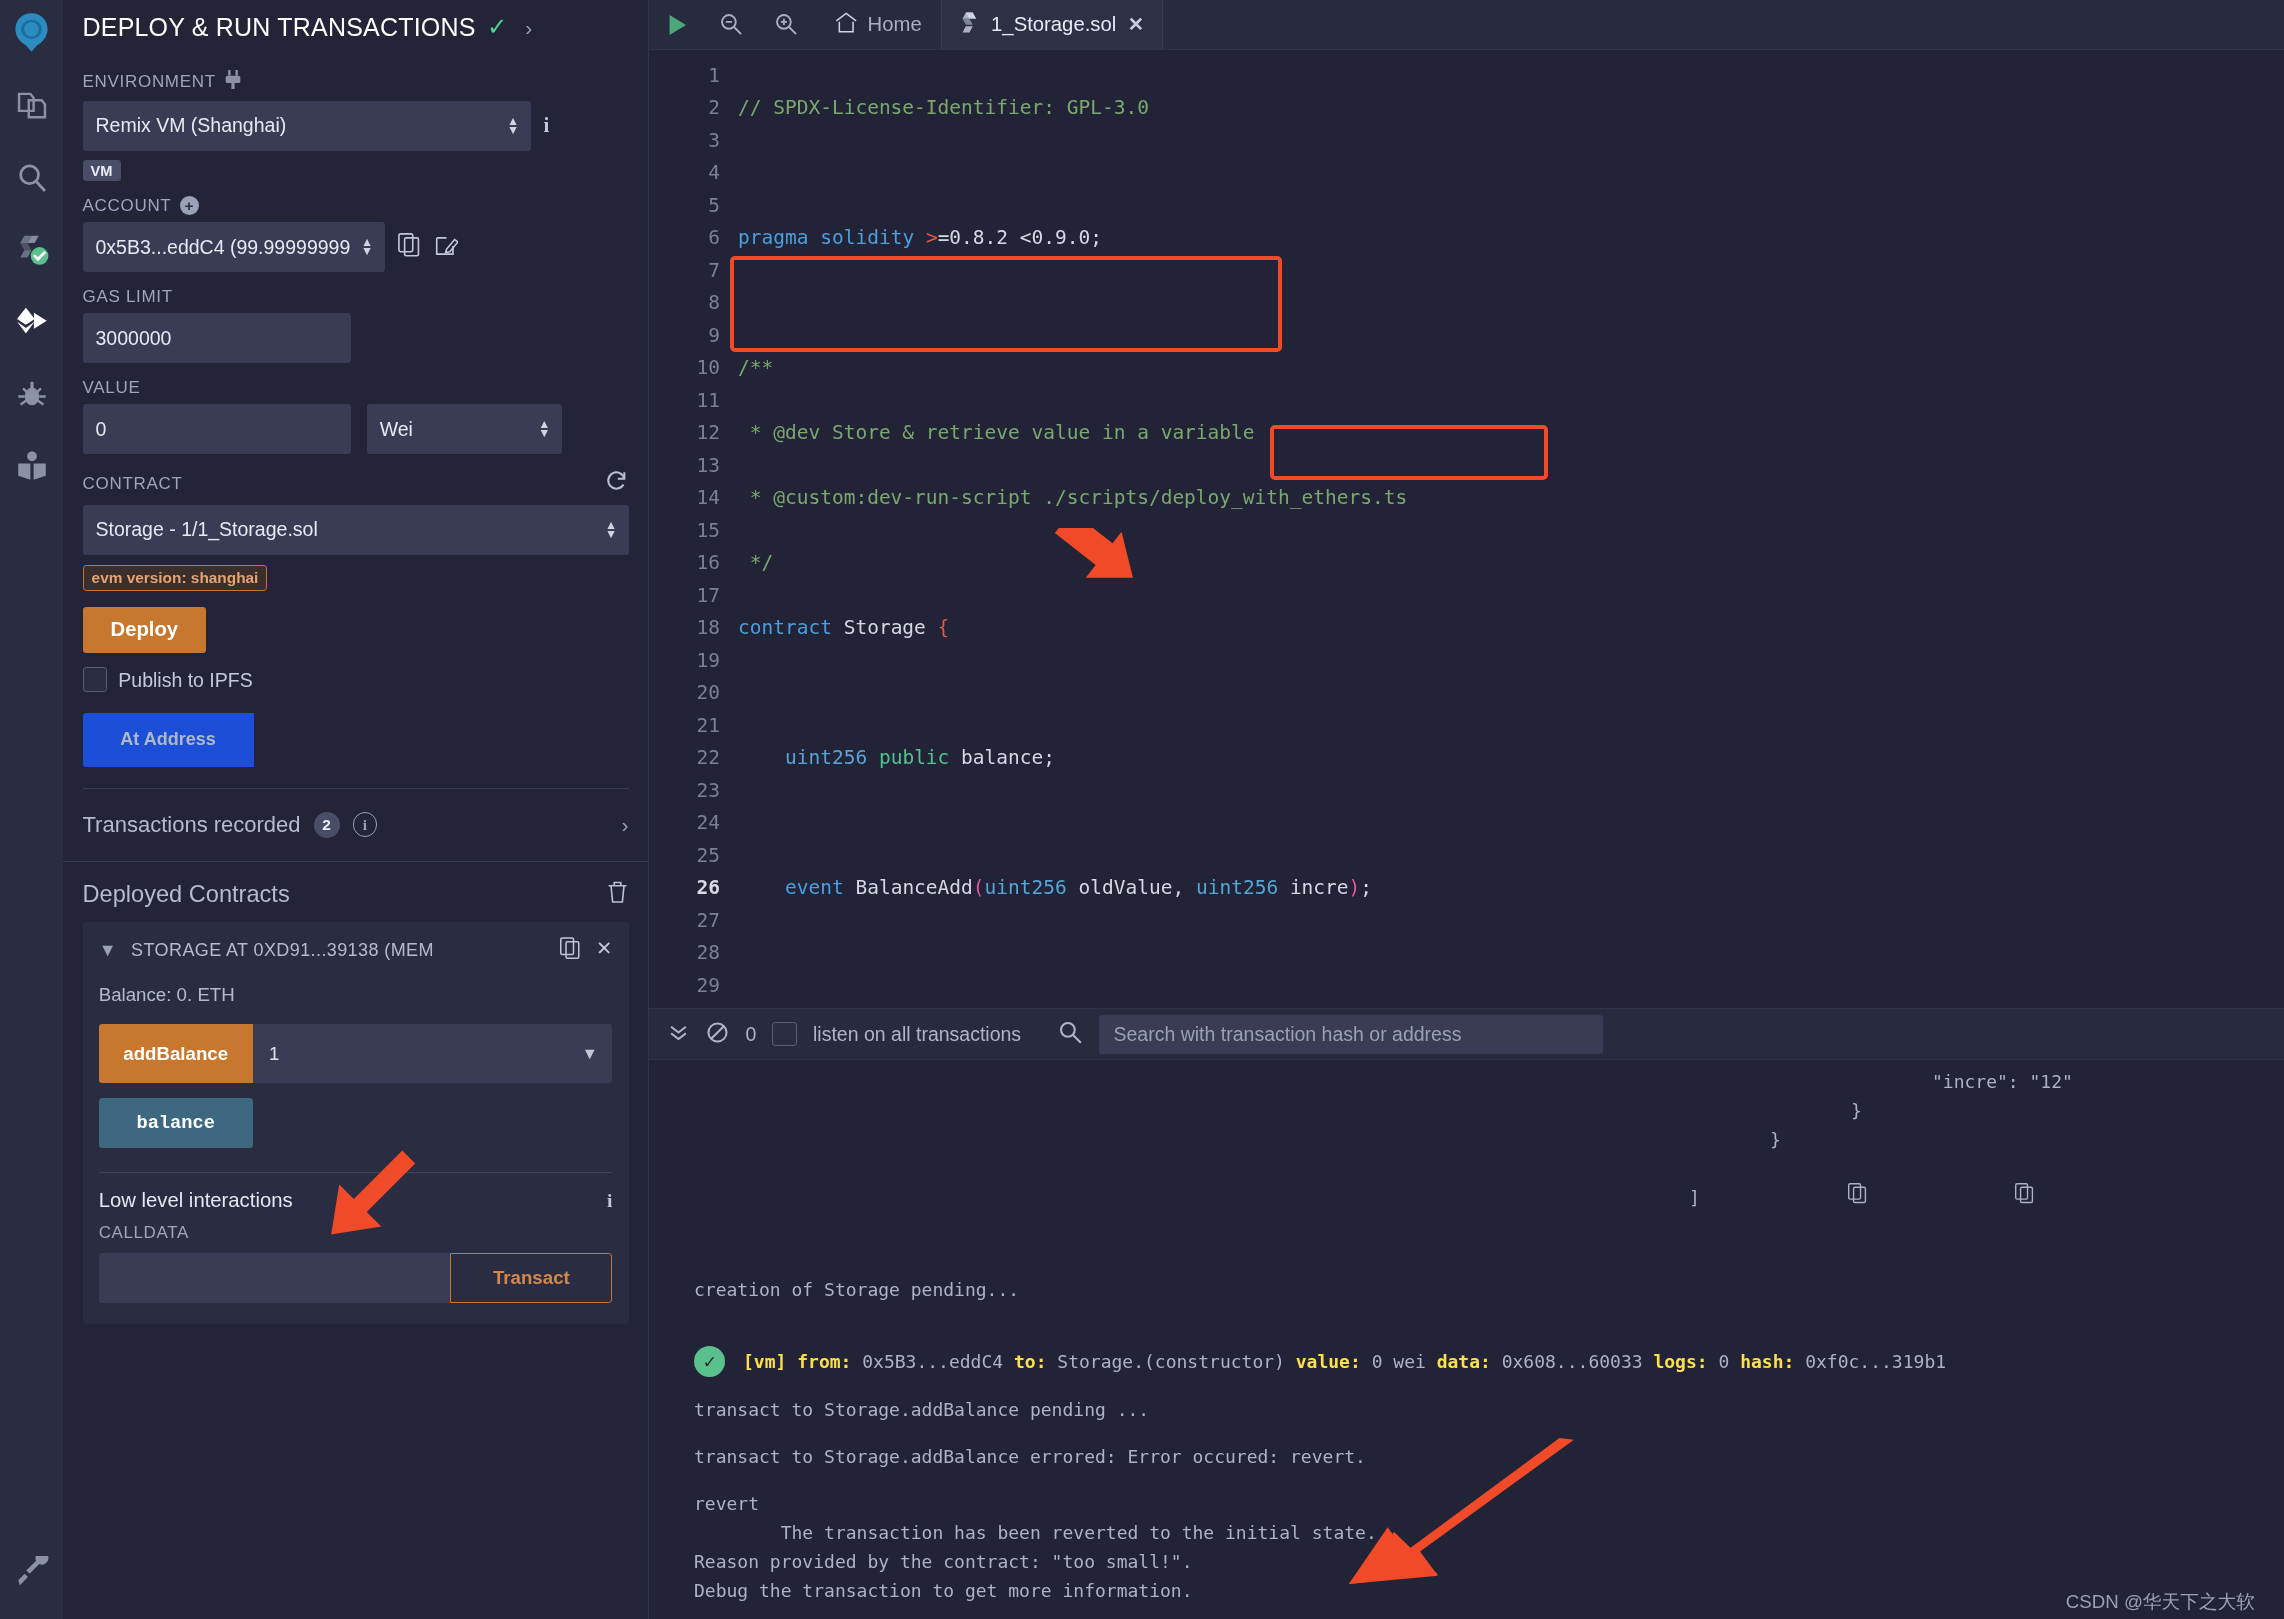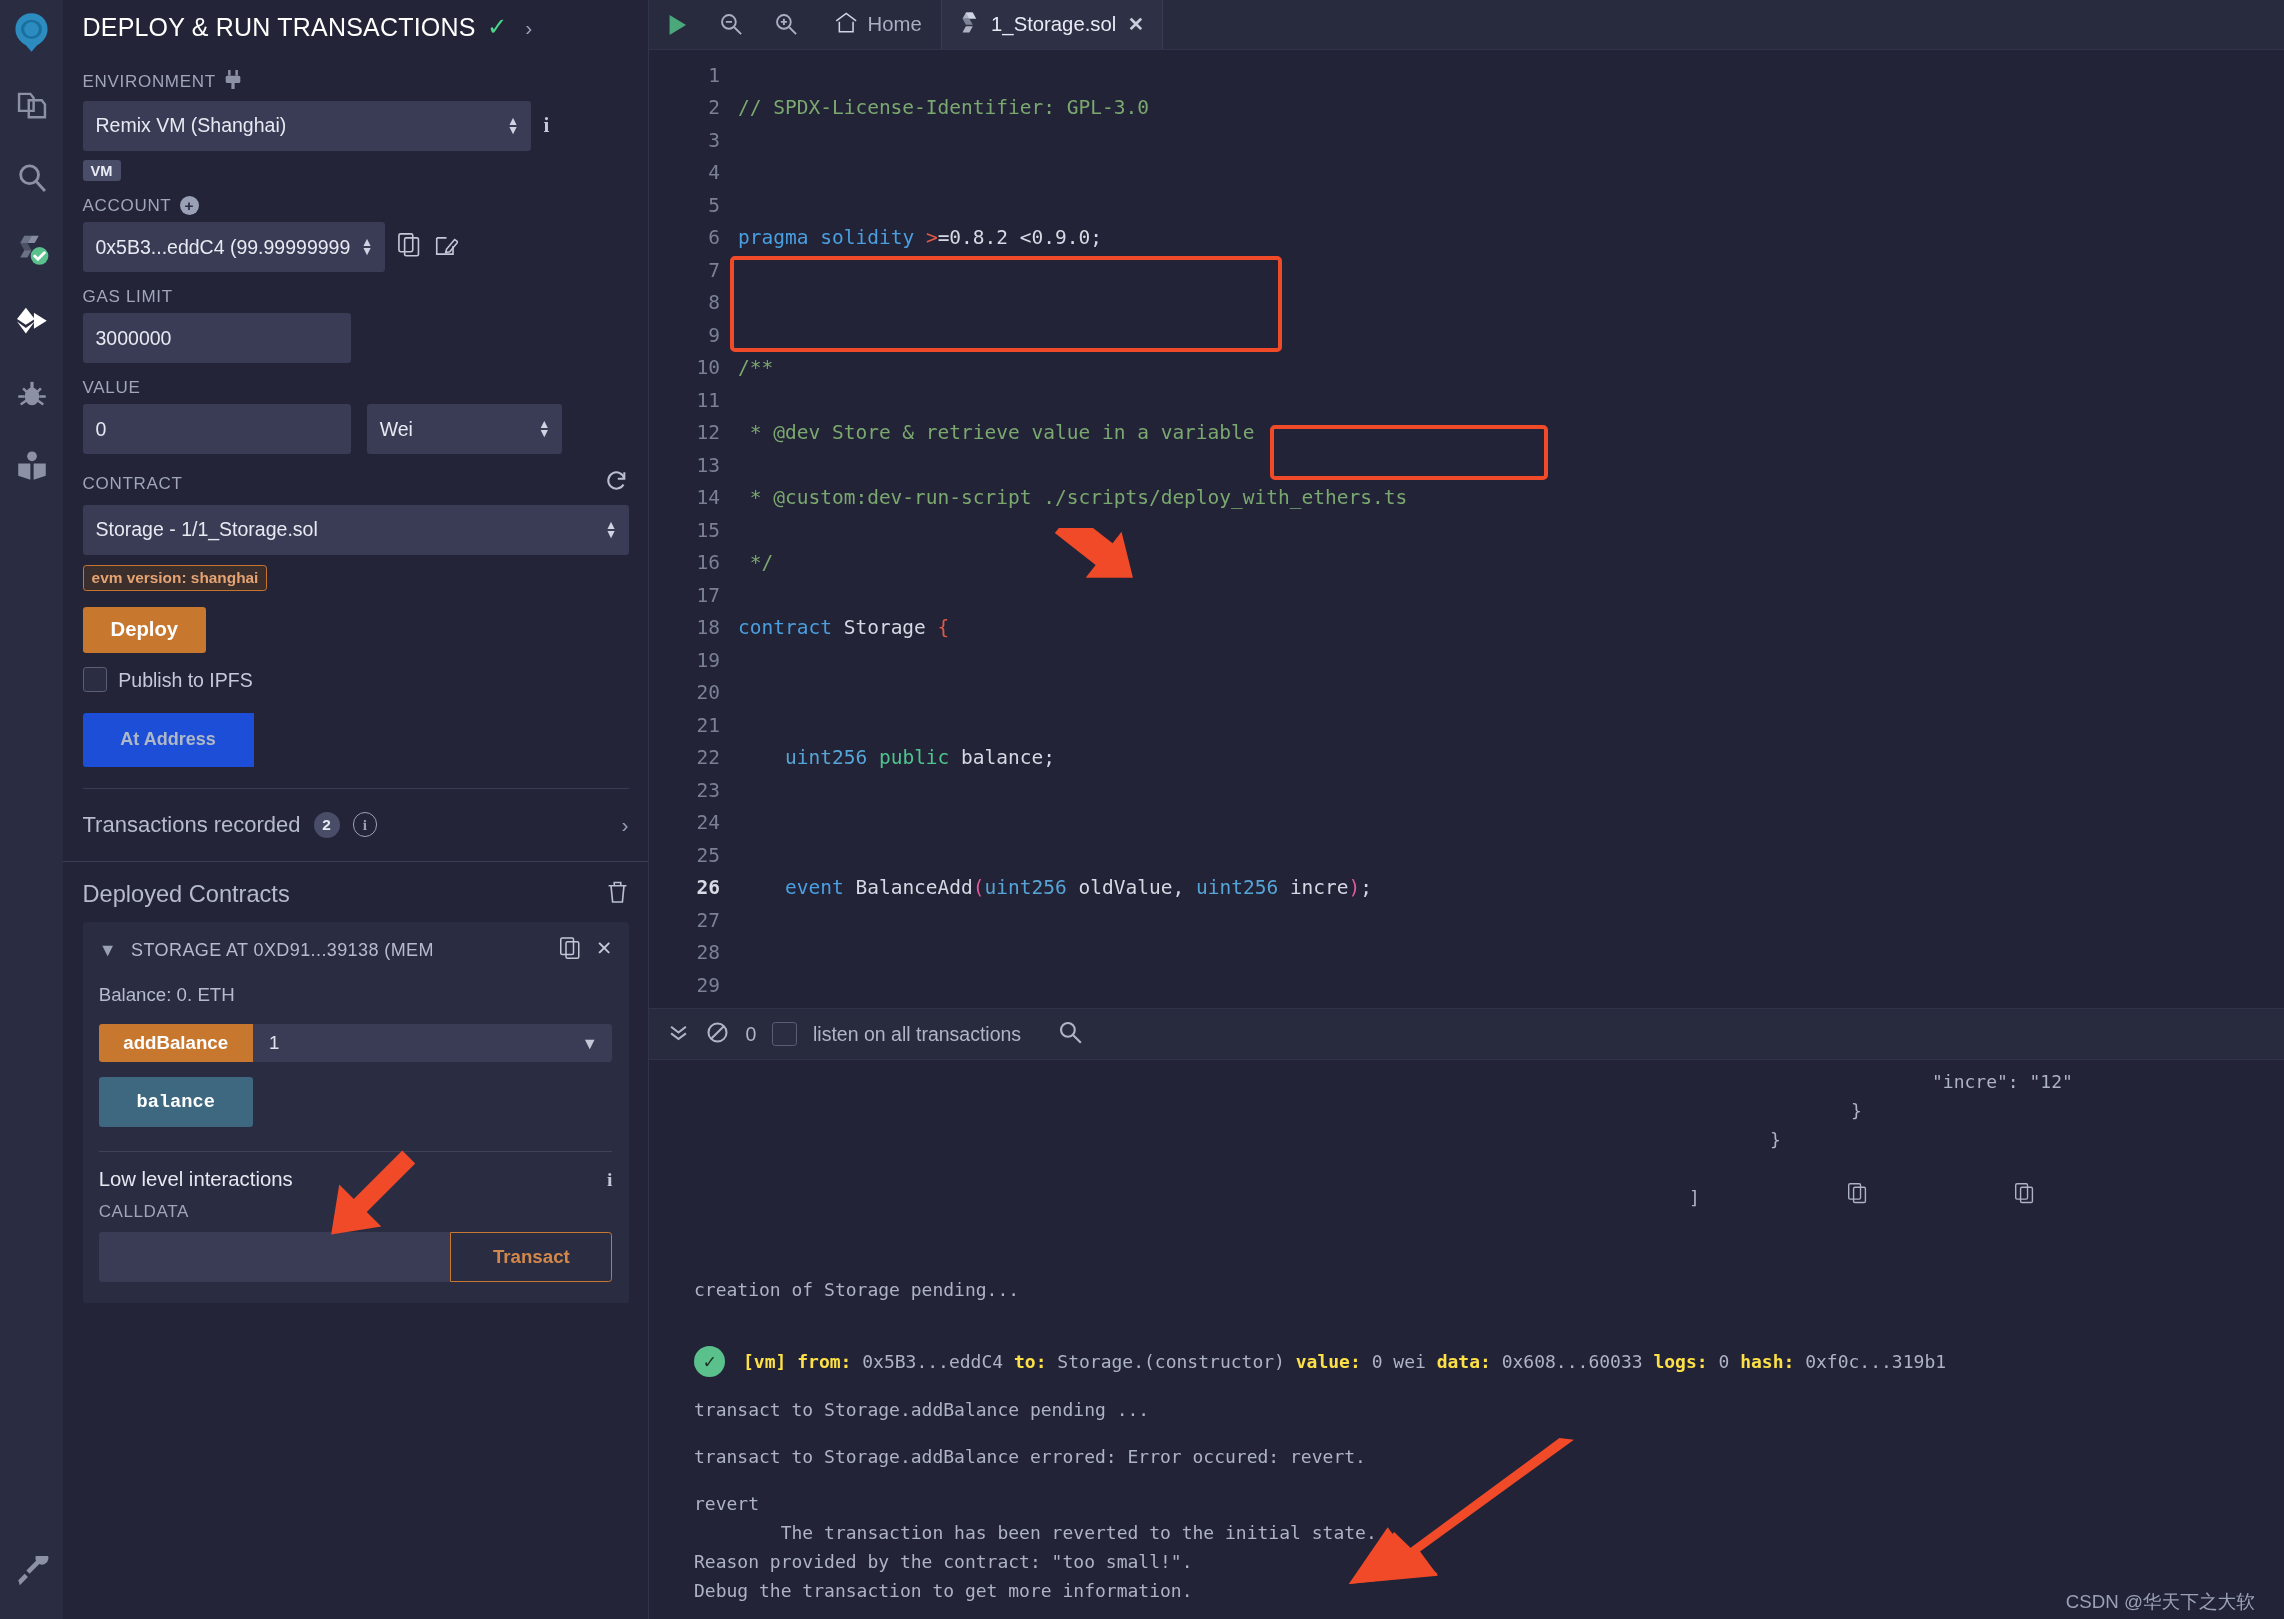--- a/index.html
+++ b/index.html
@@ -147,21 +147,21 @@
 
   .contract-card {
     margin: 0 19.5px; background: #2a2c42; border-radius: 3.2px;
     padding: 14.6px 16.2px 21px 16.2px;
   }
   .cc-head { display: flex; align-items: center; gap: 14.6px; }
   .cc-chev { color: #9aa0b5; font-size: 18px; }
   .cc-title { font-size: 18px; color: #b6bbcc; letter-spacing: 0.4px; }
   .cc-icons { margin-left: auto; display: flex; gap: 14.6px; color: #c3c7d6; font-size: 19.5px; }
   .cc-balance { font-size: 18.7px; color: #b6bbcc; margin-top: 19.5px; }
-  .fn-row { display: flex; margin-top: 18px; height: 38px; }
+  .fn-row { display: flex; margin-top: 18px; height: 59px; }
   .fn-btn-orange {
     background: #c8772f; color: #fff; font-size: 18.7px; font-weight: 700;
     width: 154px; border-radius: 3.2px 0 0 3.2px;
     display: flex; align-items: center; justify-content: center;
   }
   .fn-input {
     background: #3a3c55; color: #dfe2ee; font-size: 18.7px;
     flex: 1; display: flex; align-items: center; padding-left: 16.2px;
   }
   .fn-caret {
@@ -611,20 +611,21 @@
       <span class="tb-txt">0</span>
       <span class="tb-chk"></span>
       <span class="tb-txt">listen on all transactions</span>
       <div class="search-wrap">
         <span>
           <svg width="24.4" height="24.4" viewBox="0 0 32 32" fill="none" stroke="#b0b5c6" stroke-width="2.8">
             <circle cx="13" cy="13" r="9"></circle>
               <path d="M20 20 l10 10"></path>
           </svg>
         </span>
+        <div class="search-input">Search with transaction hash or address</div>
       </div>
     </div>
 
     <div class="terminal">
       <div style="padding:6.5px 0 0 0;">
         <div class="t-line" style="padding-left:1283px;">"incre": "12"</div>
         <div class="t-line" style="padding-left:1202px;">}</div>
         <div class="t-line" style="padding-left:1121px;">}</div>
         <div class="t-line" style="padding-left:1040px; display:flex; gap:18px; align-items:center;">
           <span>]</span>

